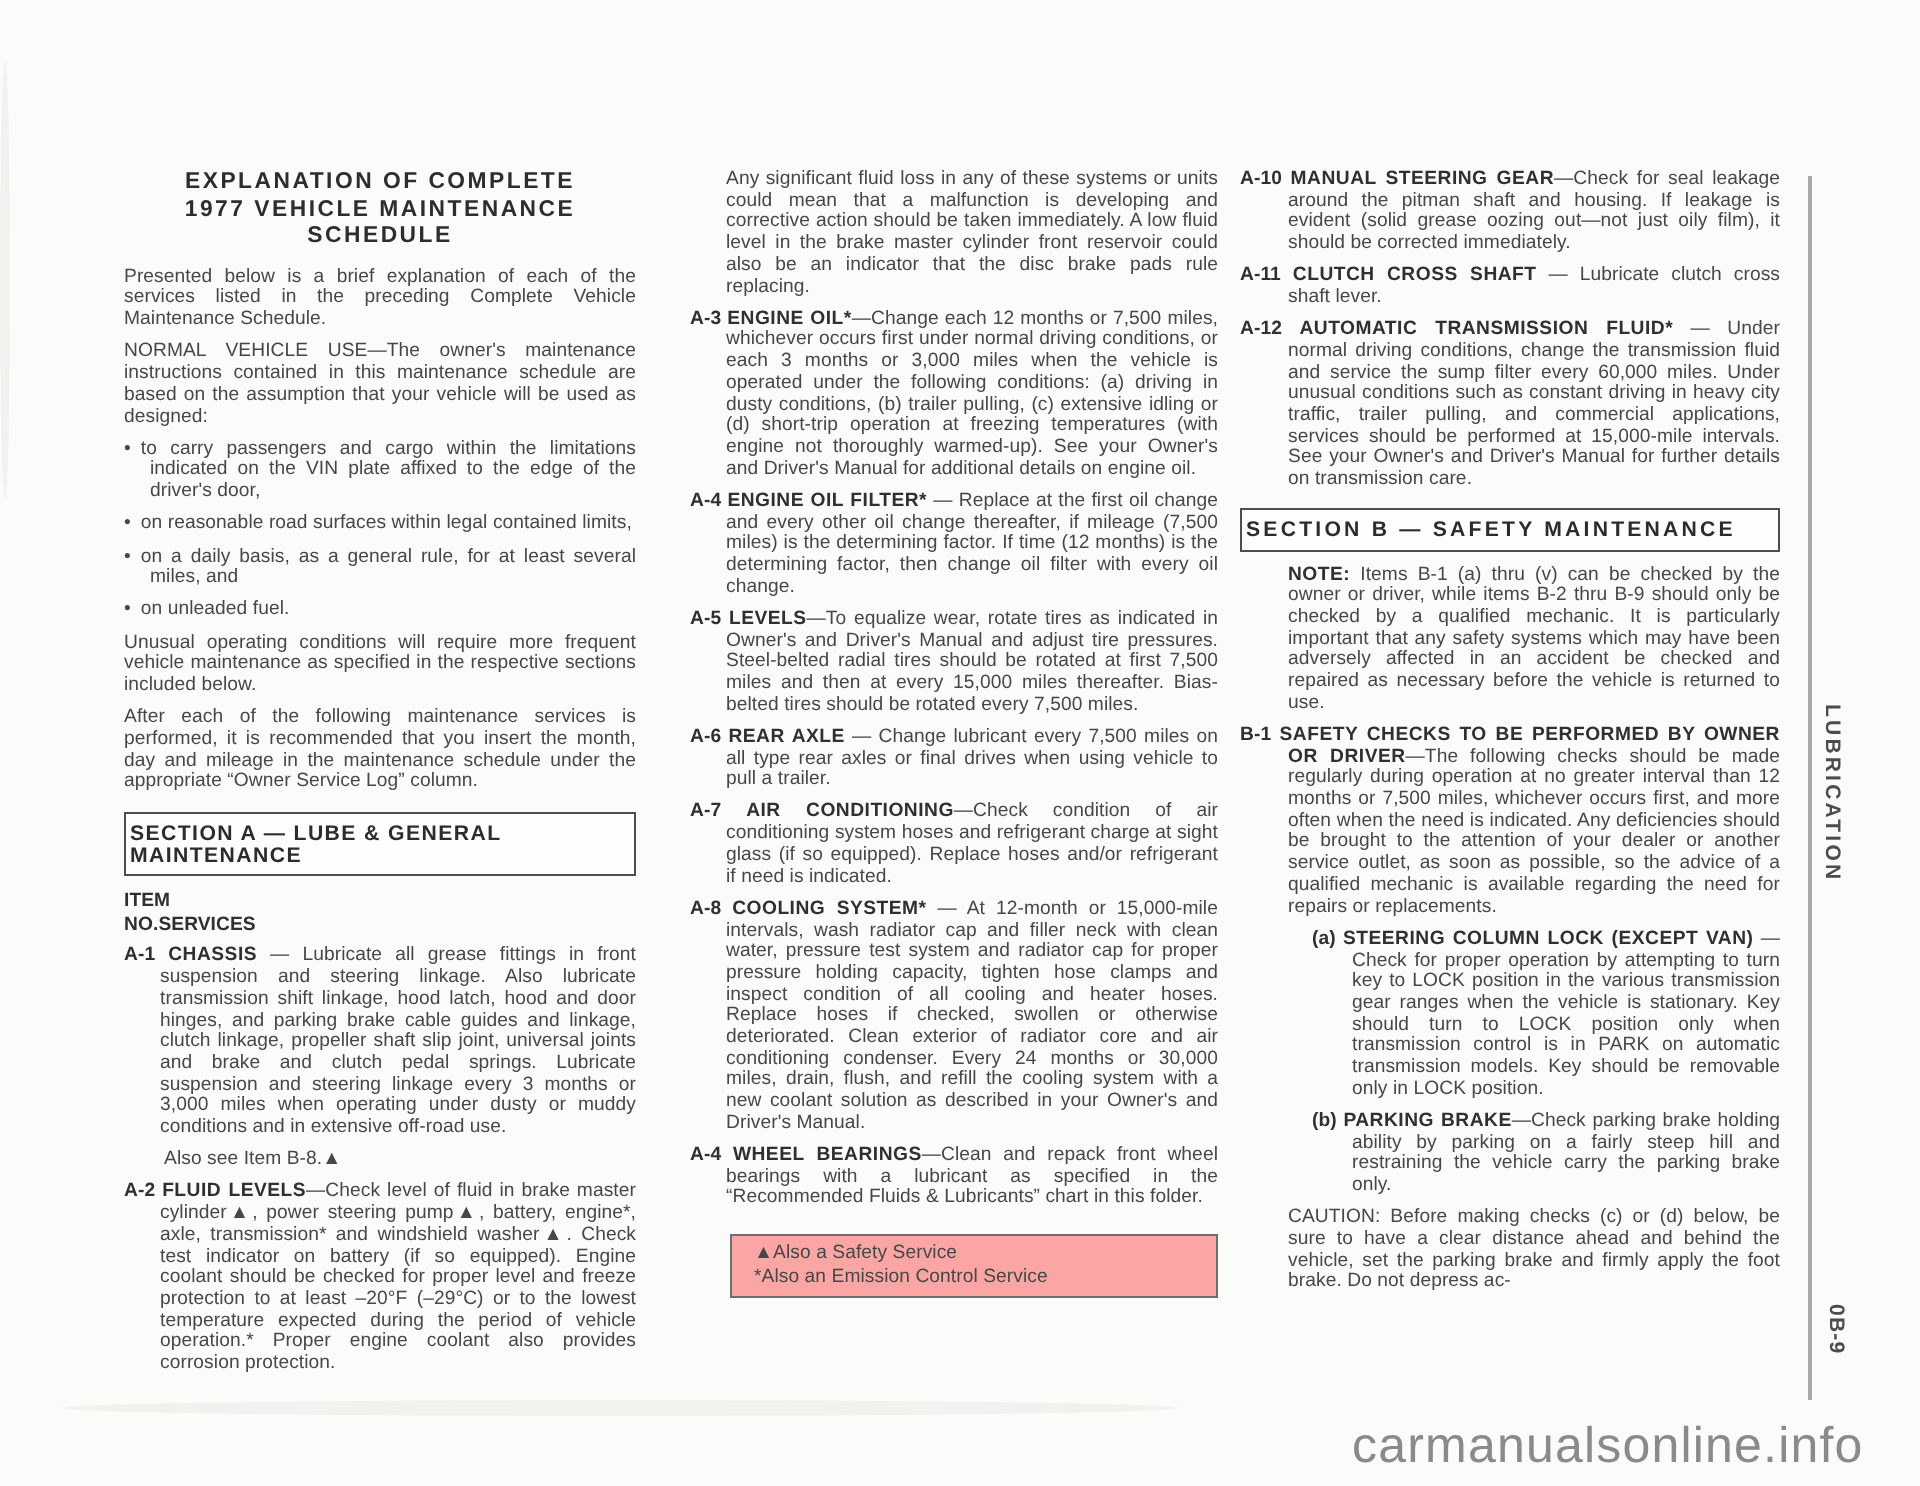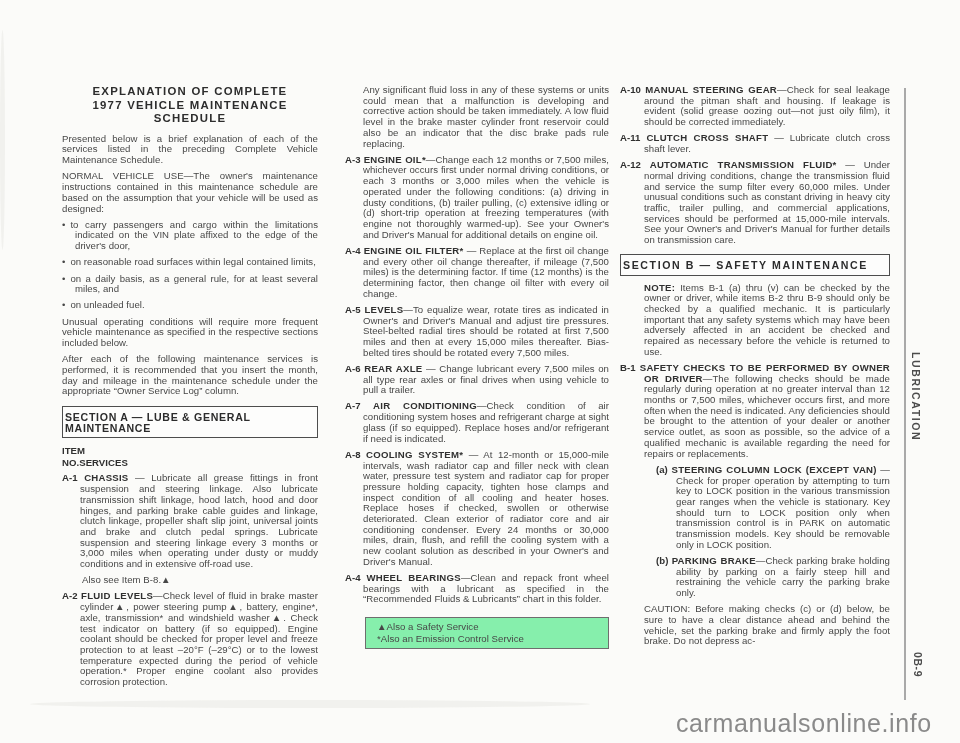--- a/index.html
+++ b/index.html
@@ -35,21 +35,21 @@
     border:1.5px solid #4d4d4d;background:#fdfdfc;
     text-align:left;font-weight:bold;color:#2c2c2c;
     font-size:10.6px;letter-spacing:0.7px;
     padding:5px 2px 4px 2px;margin:9px 0 7px 0;
     text-indent:0;
   }
   #col3 .sec-box{letter-spacing:1.6px;margin-top:8px;}
   .colhead{font-weight:bold;color:#303030;margin-bottom:5px;line-height:11.5px;}
   .colhead .svc{display:inline-block;}
   .fnote-box{
-    border:1.3px solid #6e6e6e;background:#86efac;
+    border:1.3px solid #6e6e6e;background:#fca5a5;
     margin:12px 0 0 20px;padding:3px 6px 4px 11px;
     text-align:left;line-height:11.5px;
   }
   .sub{margin-left:36px;padding-left:20px;text-indent:-20px;}
   .flush{margin-left:24px;}
 
   .vrule{position:absolute;left:904px;top:88px;width:1.6px;height:612px;background:#a9a9a9;}
   .m-vert{
     position:absolute;writing-mode:vertical-rl;
     font-weight:bold;color:#4c4c4c;font-size:10.5px;

